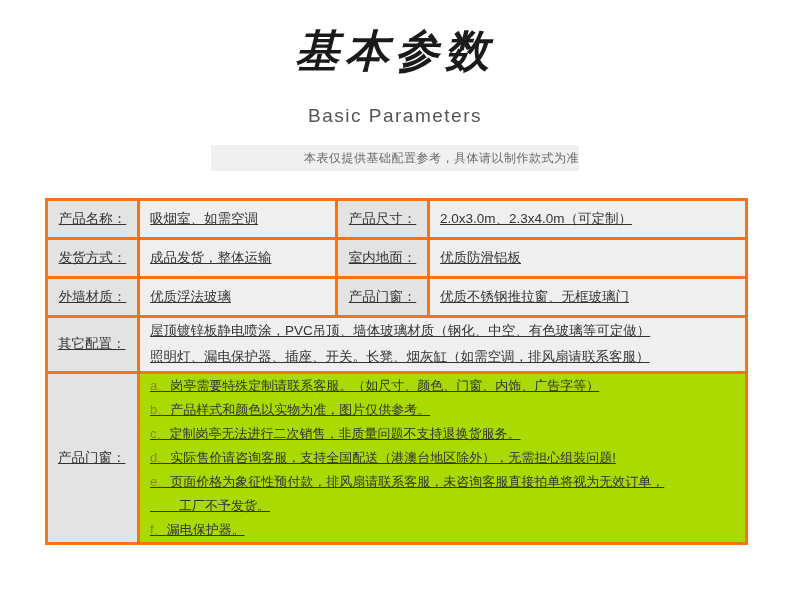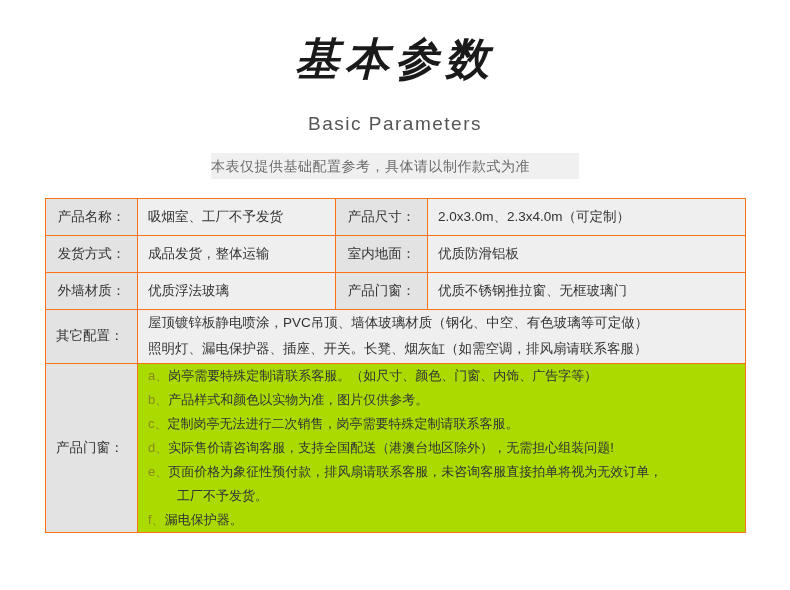--- a/index.html
+++ b/index.html
@@ -17,21 +17,21 @@
   .page {
     position: relative;
     width: 790px;
     height: 590px;
     box-sizing: border-box;
   }
 
   
   .header {
     text-align: center;
-    padding-top: 34px;
+    padding-top: 26px;
   }
   .title-cn {
     font-family: "DejaVu Serif", serif;
     font-size: 44px;
     font-weight: bold;
     font-style: italic;
     letter-spacing: 6px;
     color: #1a1a1a;
     line-height: 1.15;
   }
@@ -41,44 +41,45 @@
     letter-spacing: 1.5px;
     color: #555555;
   }
   .subtitle-bar {
     margin: 18px auto 0 auto;
     width: 368px;
     height: 26px;
     line-height: 26px;
     background: #f0f0f0;
     color: #6b6b6b;
-    font-size: 14px;
-    text-align: left;
+    font-size: 12px;
+    text-align: right;
     letter-spacing: 0.5px;
   }
 
   
   .table-wrap {
     position: absolute;
     left: 45px;
     top: 198px;
     width: 700px;
   }
   table.spec {
     border-collapse: collapse;
     width: 700px;
     table-layout: fixed;
   }
   table.spec td {
-    border: 1px solid #f97316;
+    border: 3px solid #f97316;
     padding: 0 10px;
     font-size: 13.5px;
     color: #333333;
     vertical-align: middle;
     height: 36px;
+    text-decoration: underline;
   }
   td.label {
     background: #e3e3e3;
     text-align: center;
     white-space: nowrap;
     color: #333333;
   }
   td.value {
     background: #efefef;
     text-align: left;
@@ -141,21 +142,21 @@
     <table class="spec">
       <colgroup>
         <col class="col-label1">
         <col class="col-value1">
         <col class="col-label2">
         <col class="col-value2">
       </colgroup>
       <tbody>
         <tr>
           <td class="label">产品名称：</td>
-          <td class="value">吸烟室、工厂不予发货</td>
+          <td class="value">吸烟室、如需空调</td>
           <td class="label">产品尺寸：</td>
           <td class="value">2.0x3.0m、2.3x4.0m（可定制）</td>
         </tr>
         <tr>
           <td class="label">发货方式：</td>
           <td class="value">成品发货，整体运输</td>
           <td class="label">室内地面：</td>
           <td class="value">优质防滑铝板</td>
         </tr>
         <tr>
@@ -170,21 +171,21 @@
             <div>屋顶镀锌板静电喷涂，PVC吊顶、墙体玻璃材质（钢化、中空、有色玻璃等可定做）</div>
             <div>照明灯、漏电保护器、插座、开关。长凳、烟灰缸（如需空调，排风扇请联系客服）</div>
           </td>
         </tr>
         <tr>
           <td class="label-tall">产品门窗：</td>
           <td class="notes" colspan="3">
             <ul class="notes-list">
               <li><span class="notes-marker">a、</span><span>岗亭需要特殊定制请联系客服。（如尺寸、颜色、门窗、内饰、广告字等）</span></li>
               <li><span class="notes-marker">b、</span><span>产品样式和颜色以实物为准，图片仅供参考。</span></li>
-              <li><span class="notes-marker">c、</span><span>定制岗亭无法进行二次销售，岗亭需要特殊定制请联系客服。</span></li>
+              <li><span class="notes-marker">c、</span><span>定制岗亭无法进行二次销售，非质量问题不支持退换货服务。</span></li>
               <li><span class="notes-marker">d、</span><span>实际售价请咨询客服，支持全国配送（港澳台地区除外），无需担心组装问题!</span></li>
               <li><span class="notes-marker">e、</span><span>页面价格为象征性预付款，排风扇请联系客服，未咨询客服直接拍单将视为无效订单，
         工厂不予发货。</span></li>
               <li><span class="notes-marker">f、</span><span>漏电保护器。</span></li>
             </ul>
           </td>
         </tr>
       </tbody>
     </table>
   </div>

